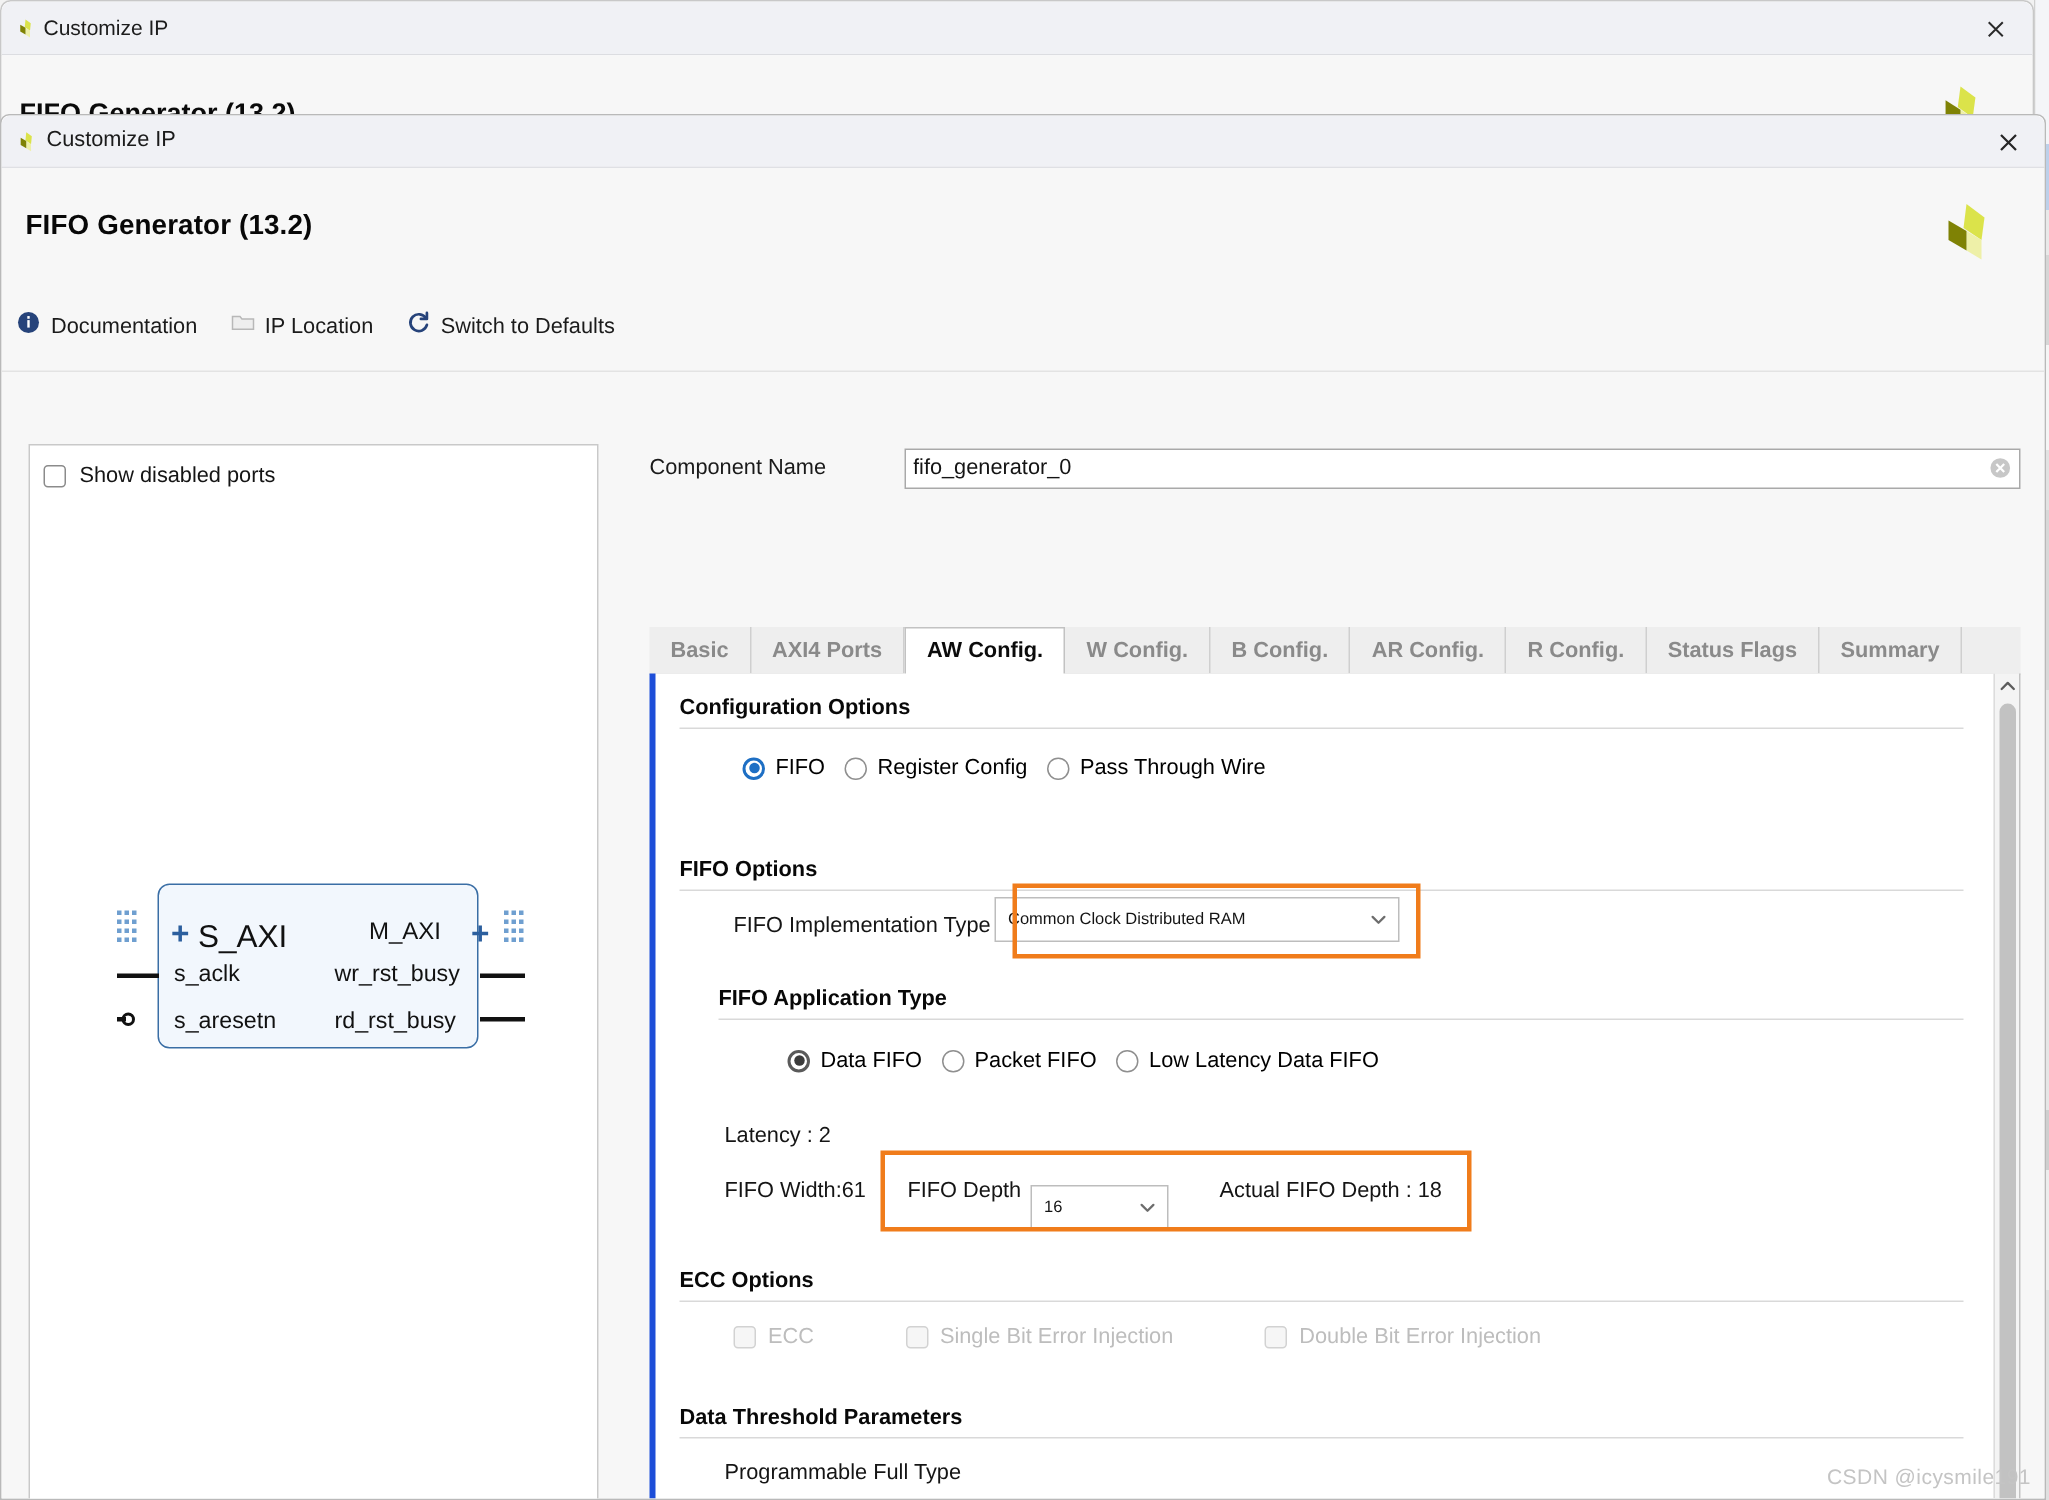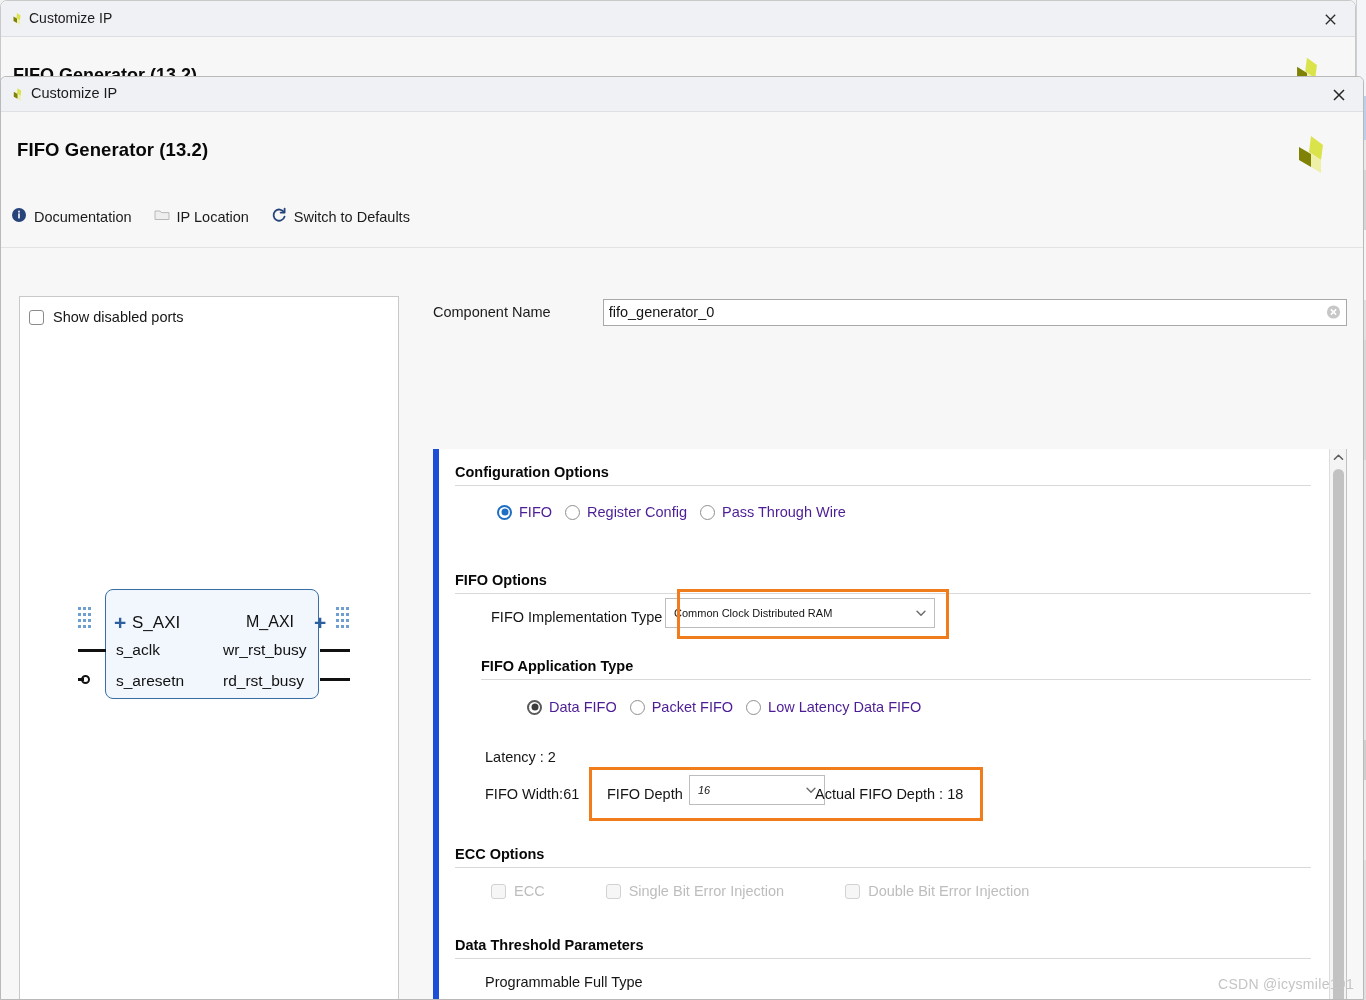--- a/index.html
+++ b/index.html
@@ -139,21 +139,21 @@
   }
   .tab.active {
     background: #ffffff; color: #0b0b0b;
     border-top: 1px solid #c2c2c2; border-left: 1px solid #c2c2c2; border-right: 1px solid #c2c2c2;
     margin-bottom: -1px; border-bottom: 1px solid #ffffff;
   }
   .tab.spacer { flex: 1; border-right: none; }
 
   .panel {
     position: absolute; left: 18px; top: 153px; right: 6px; bottom: 0;
-    background: #ffffff; border-left: 6px solid #1d4ed8; border-right: 1px solid #c2c2c2;
+    background: #ffffff; border-left: 4px solid #1d4ed8; border-right: 1px solid #c2c2c2;
     overflow: hidden;
   }
   .panel-inner { position: absolute; left: 0; top: 0; right: 17px; bottom: 0; }
 
   .sec-title { position: absolute; font-size: 14.5px; font-weight: bold; color: #080808; }
   .sec-rule { position: absolute; height: 1px; background: #d9d9d9; }
 
   .radio {
     width: 15px; height: 15px; border-radius: 50%; border: 1.5px solid #8f8f8f;
     background: #fff; display: inline-block; position: relative; flex: 0 0 auto;
@@ -161,21 +161,21 @@
   .radio.on { border-color: #1e6fc4; border-width: 2px; }
   .radio.on::after {
     content: ""; position: absolute; left: 50%; top: 50%; width: 7px; height: 7px;
     background: #1e6fc4; border-radius: 50%; transform: translate(-50%, -50%);
   }
   .radio.on.grey { border-color: #5a5a5a; }
   .radio.on.grey::after { background: #3b3b3b; }
 
   .rgroup { position: absolute; display: flex; align-items: center; }
   .ropt { display: flex; align-items: center; margin-right: 13px; cursor: pointer; }
-  .ropt .lbl { font-size: 14.5px; color: #4c1d95; margin-left: 7px; white-space: nowrap; }
+  .ropt .lbl { font-size: 14.5px; color: #000000; margin-left: 7px; white-space: nowrap; }
 
   .fld-label { position: absolute; font-size: 14.5px; color: #151515; white-space: nowrap; }
 
   .combo {
     position: absolute; height: 30px; background: #ffffff; border: 1px solid #bdbdbd;
     display: flex; align-items: center; padding: 0 6px 0 8px; cursor: pointer;
   }
   .combo .val { flex: 1; font-size: 11px; color: #141414; white-space: nowrap; }
   .chev { width: 14px; height: 14px; flex: 0 0 auto; }
 
@@ -348,21 +348,21 @@
               <i style="left:10px;top:6px;"></i>
             <i style="left:0;top:12px;"></i>
               <i style="left:5px;top:12px;"></i>
               <i style="left:10px;top:12px;"></i>
             <i style="left:0;top:18px;"></i>
               <i style="left:5px;top:18px;"></i>
               <i style="left:10px;top:18px;"></i>
           </div>
 
           <span class="sym-plus" style="left:44px; top:23px;">+</span>
-          <span class="sym-txt" style="left:62px; top:24px; font-size:17px;">S_AXI</span>
+          <span class="sym-txt" style="left:62px; top:24px; font-size:21px;">S_AXI</span>
 
           <span class="sym-txt" style="left:176px; top:24px; font-size:16px;">M_AXI</span>
           <span class="sym-plus" style="left:244px; top:23px;">+</span>
 
           <span class="sym-txt" style="left:46px; top:52px;">s_aclk</span>
           <span class="sym-txt" style="left:153px; top:52px;">wr_rst_busy</span>
 
           <span class="sym-txt" style="left:46px; top:83px;">s_aresetn</span>
           <span class="sym-txt" style="left:153px; top:83px;">rd_rst_busy</span>
 
@@ -383,20 +383,32 @@
             <input class="comp-input" type="text" value="fifo_generator_0" style="">
             <span class="clear-icon">
               <svg width="15" height="15" viewBox="0 0 16 16" aria-hidden="true">
                 <circle cx="8" cy="8" r="7" fill="#c7c7c7"></circle>
                 <path d="M5.2 5.2 L10.8 10.8 M10.8 5.2 L5.2 10.8" stroke="#ffffff" stroke-width="1.6"></path>
               </svg>
             </span>
           </span>
         </div>
 
+        <div class="tabstrip">
+          <div class="tab">Basic</div>
+          <div class="tab">AXI4 Ports</div>
+          <div class="tab active">AW Config.</div>
+          <div class="tab">W Config.</div>
+          <div class="tab">B Config.</div>
+          <div class="tab">AR Config.</div>
+          <div class="tab">R Config.</div>
+          <div class="tab">Status Flags</div>
+          <div class="tab">Summary</div>
+          <div class="tab spacer"></div>
+        </div>
 
         <div class="panel">
           <div class="panel-inner">
 
             <div class="sec-title" style="left:16px; top:15px;">Configuration Options</div>
             <div class="sec-rule" style="left:16px; top:36px; width:856px;"></div>
 
             <div class="rgroup" style="left:58px; top:55px;">
               <span class="ropt">
                 <span class="radio on"></span>
@@ -442,21 +454,21 @@
               <span class="ropt">
                 <span class="radio"></span>
                 <span class="lbl">Low Latency Data FIFO</span>
               </span>
             </div>
 
             <div class="fld-label" style="left:46px; top:300px;">Latency : 2</div>
             <div class="fld-label" style="left:46px; top:337px;">FIFO Width:61</div>
 
             <div class="fld-label" style="left:168px; top:337px;text-align:right;">FIFO Depth</div>
-            <div class="combo" style="left:250px; top:326px; width:136px;font-style:italic;">
+            <div class="combo" style="left:250px; top:341px; width:92px;">
               <span class="val">16</span>
               <span class="chev">
                 <svg width="14" height="14" viewBox="0 0 16 16" aria-hidden="true">
                   <path d="M3.5 6 L8 10.5 L12.5 6" stroke="#6d6d6d" stroke-width="1.7" fill="none" stroke-linecap="round" stroke-linejoin="round"></path>
                 </svg>
               </span>
             </div>
             <div class="fld-label" style="left:376px; top:337px;">Actual FIFO Depth : 18</div>
             <div class="hl" style="left:150px; top:318px; width:394px; height:54px;"></div>
 

